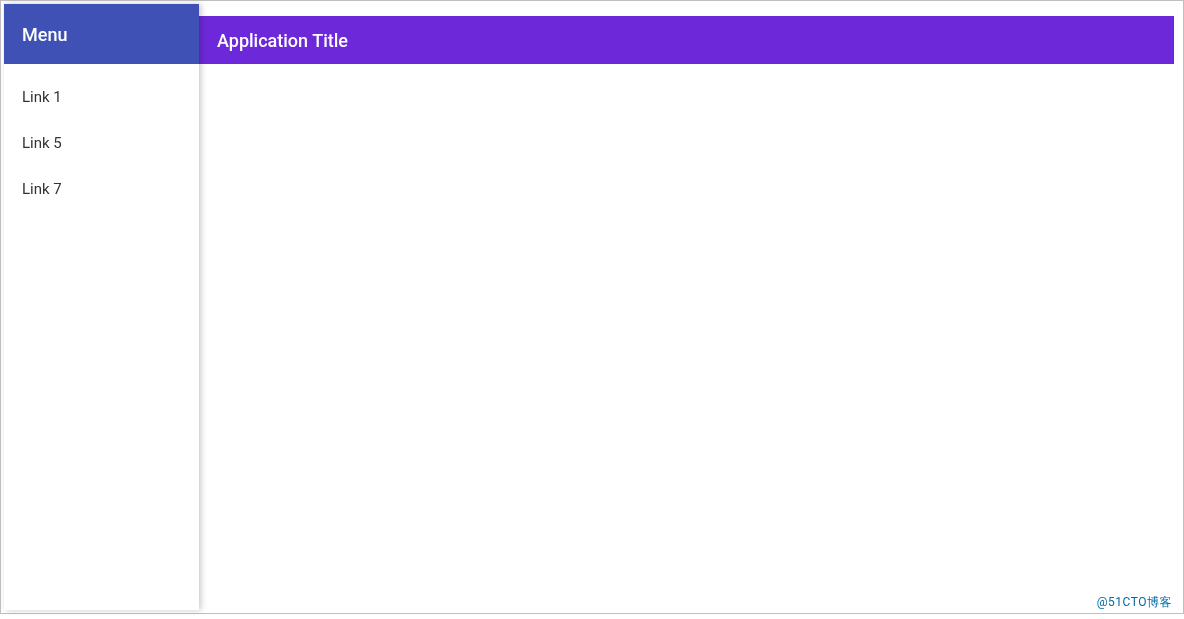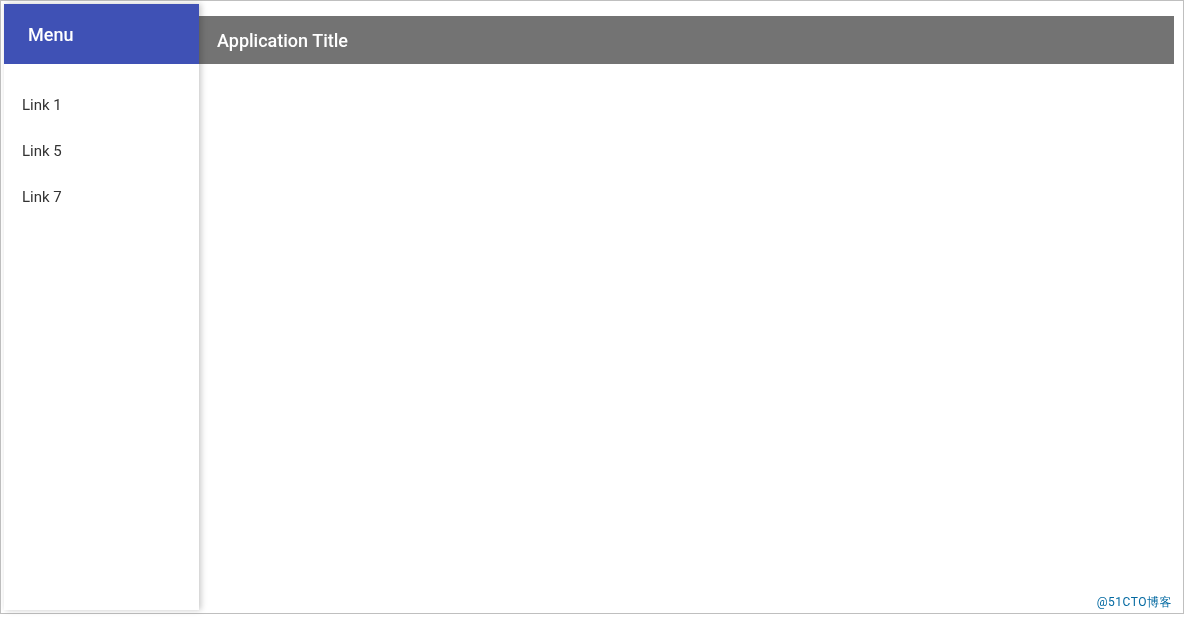--- a/index.html
+++ b/index.html
@@ -23,21 +23,21 @@
       left: 3px;
       right: 3px;
       bottom: 3px;
     }
     .header-bar {
       position: absolute;
       top: 12px;
       left: 195px;
       right: 6px;
       height: 48px;
-      background: #737373;
+      background: #6d28d9;
       display: flex;
       align-items: center;
       padding-left: 18px;
     }
     .header-title {
       color: #fff;
       font-size: 18px;
       font-weight: 500;
     }
     .drawer {
@@ -50,30 +50,30 @@
       box-shadow: 2px 0 6px rgba(0,0,0,0.22);
       z-index: 5;
       display: flex;
       flex-direction: column;
     }
     .drawer-header {
       height: 60px;
       background: #3f51b5;
       display: flex;
       align-items: center;
-      padding-left: 24px;
+      padding-left: 18px;
       color: #fff;
       font-size: 18px;
       font-weight: 500;
       text-align: center;
     }
     .drawer-links {
       display: flex;
       flex-direction: column;
-      padding-top: 18px;
+      padding-top: 10px;
     }
     .drawer-link {
       padding: 14px 18px;
       font-size: 15px;
       color: #333;
       cursor: pointer;
       font-weight: 400;
     }
     .watermark {
       position: absolute;

